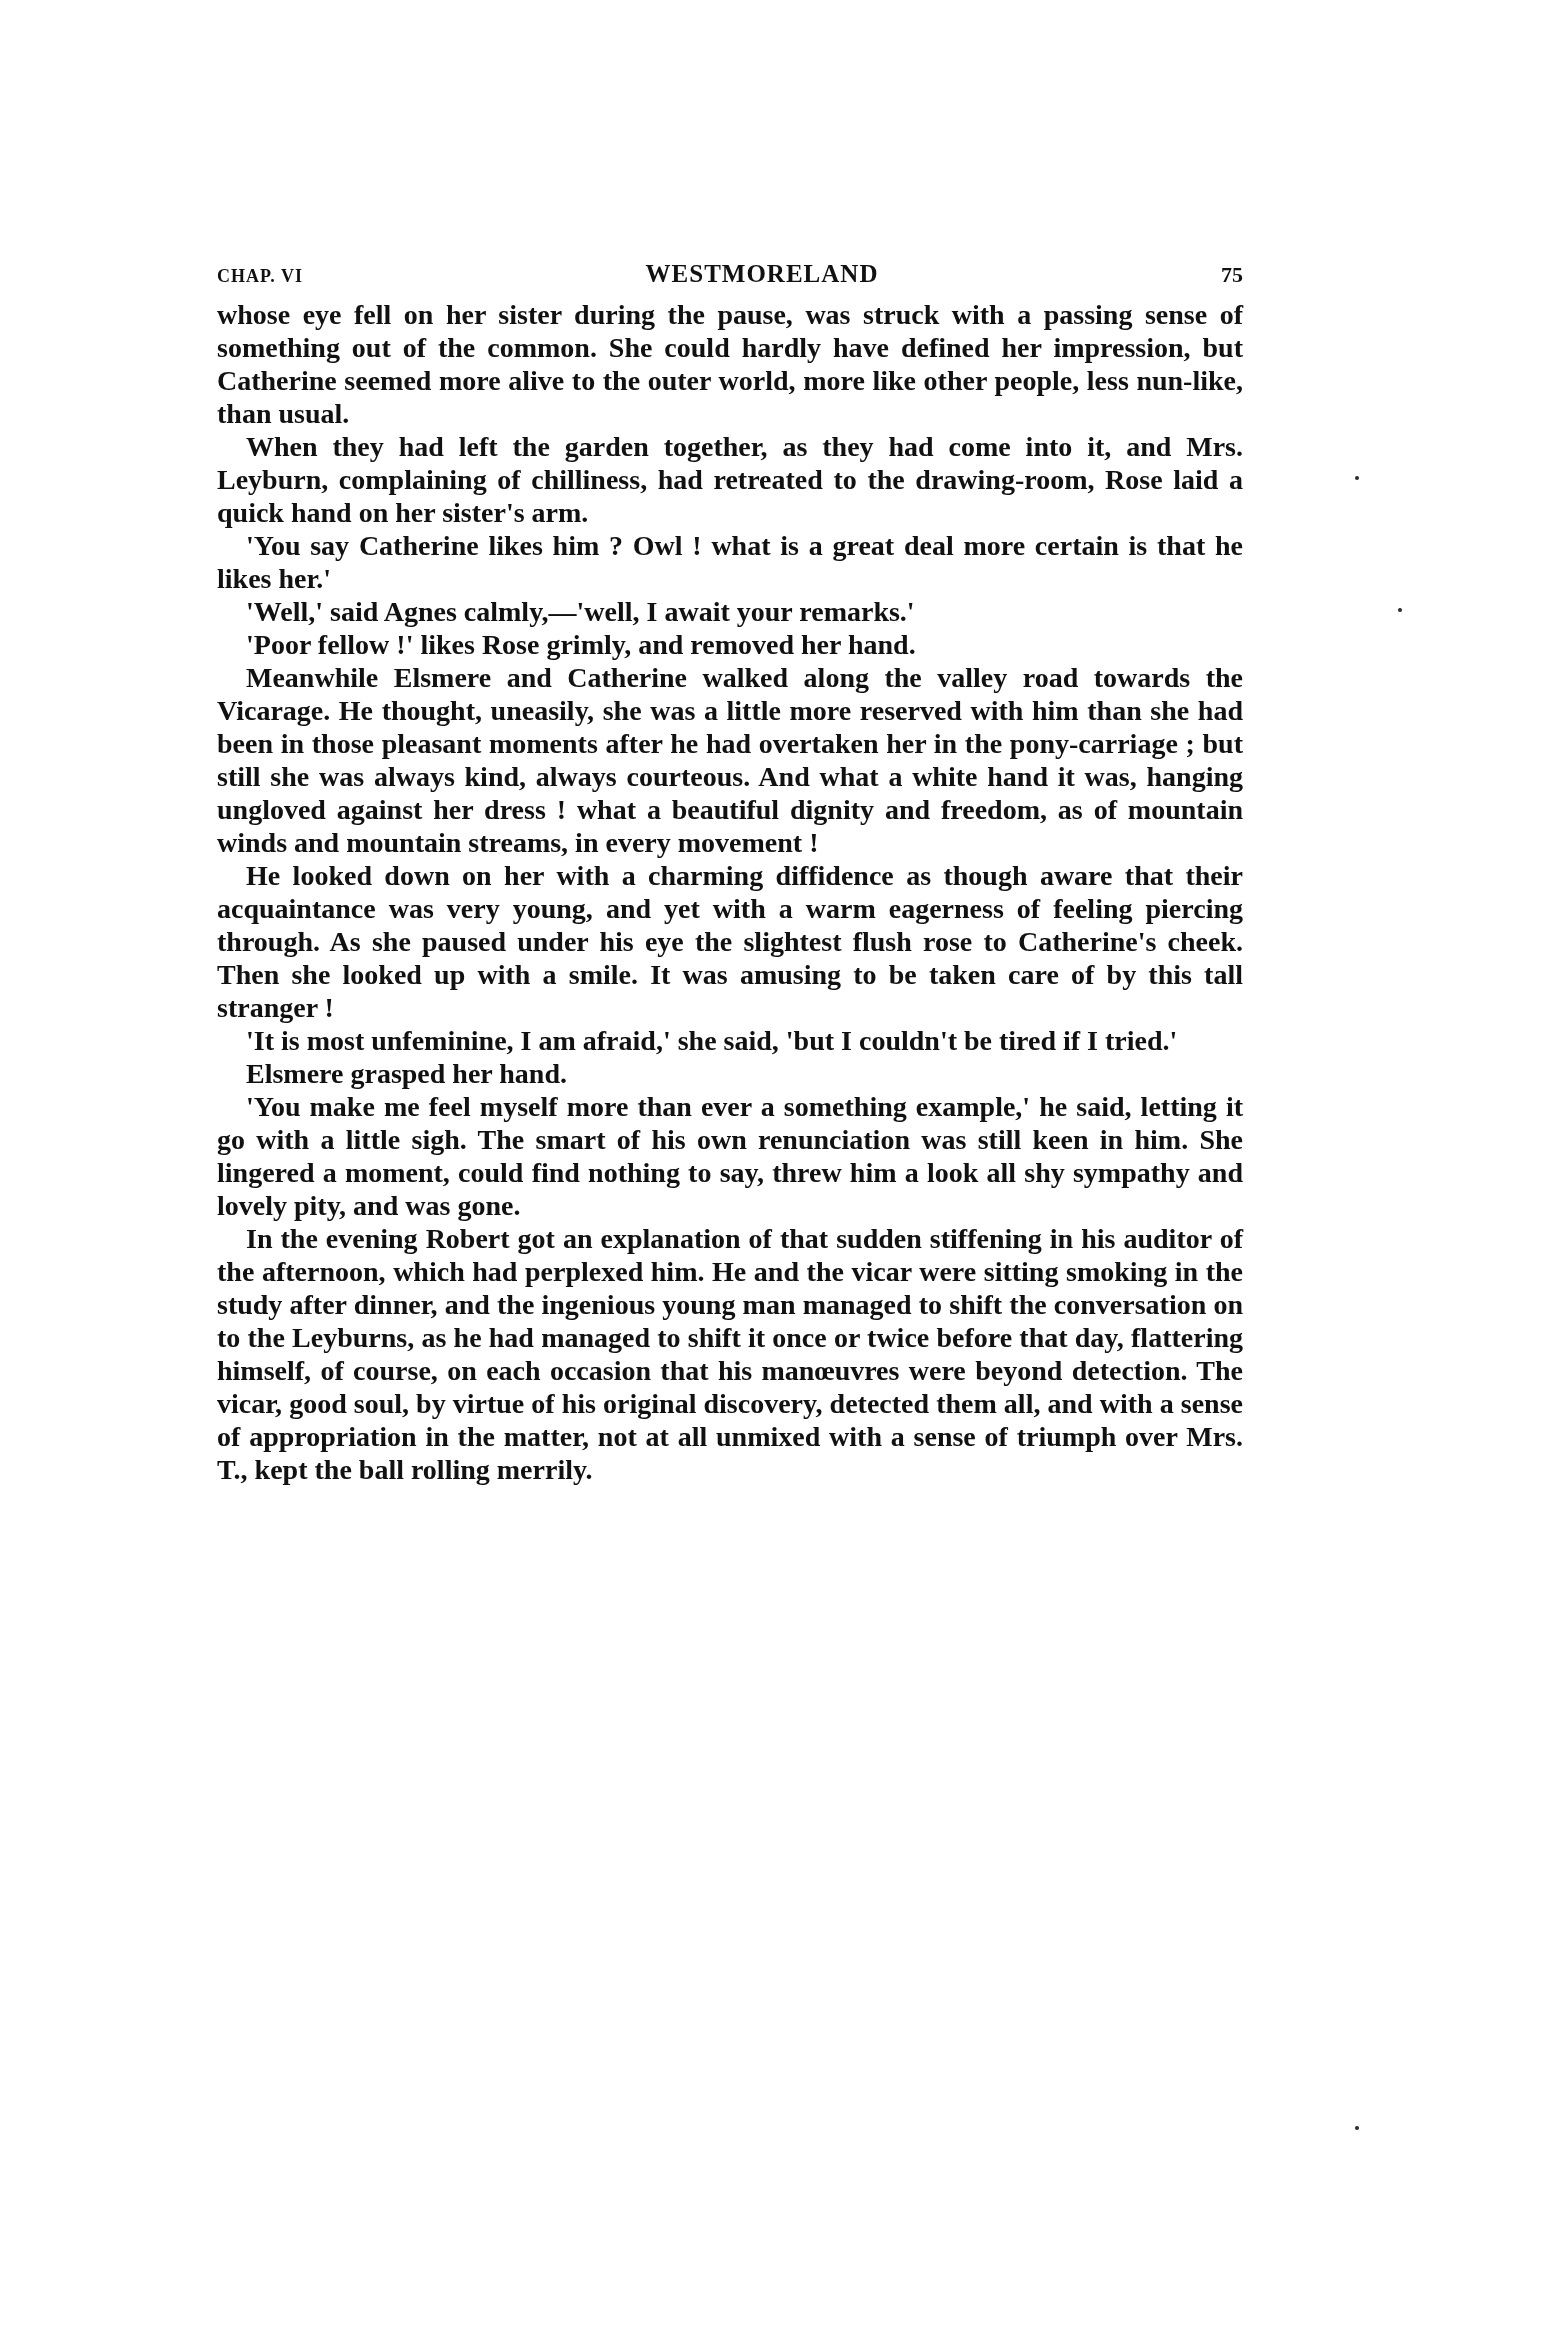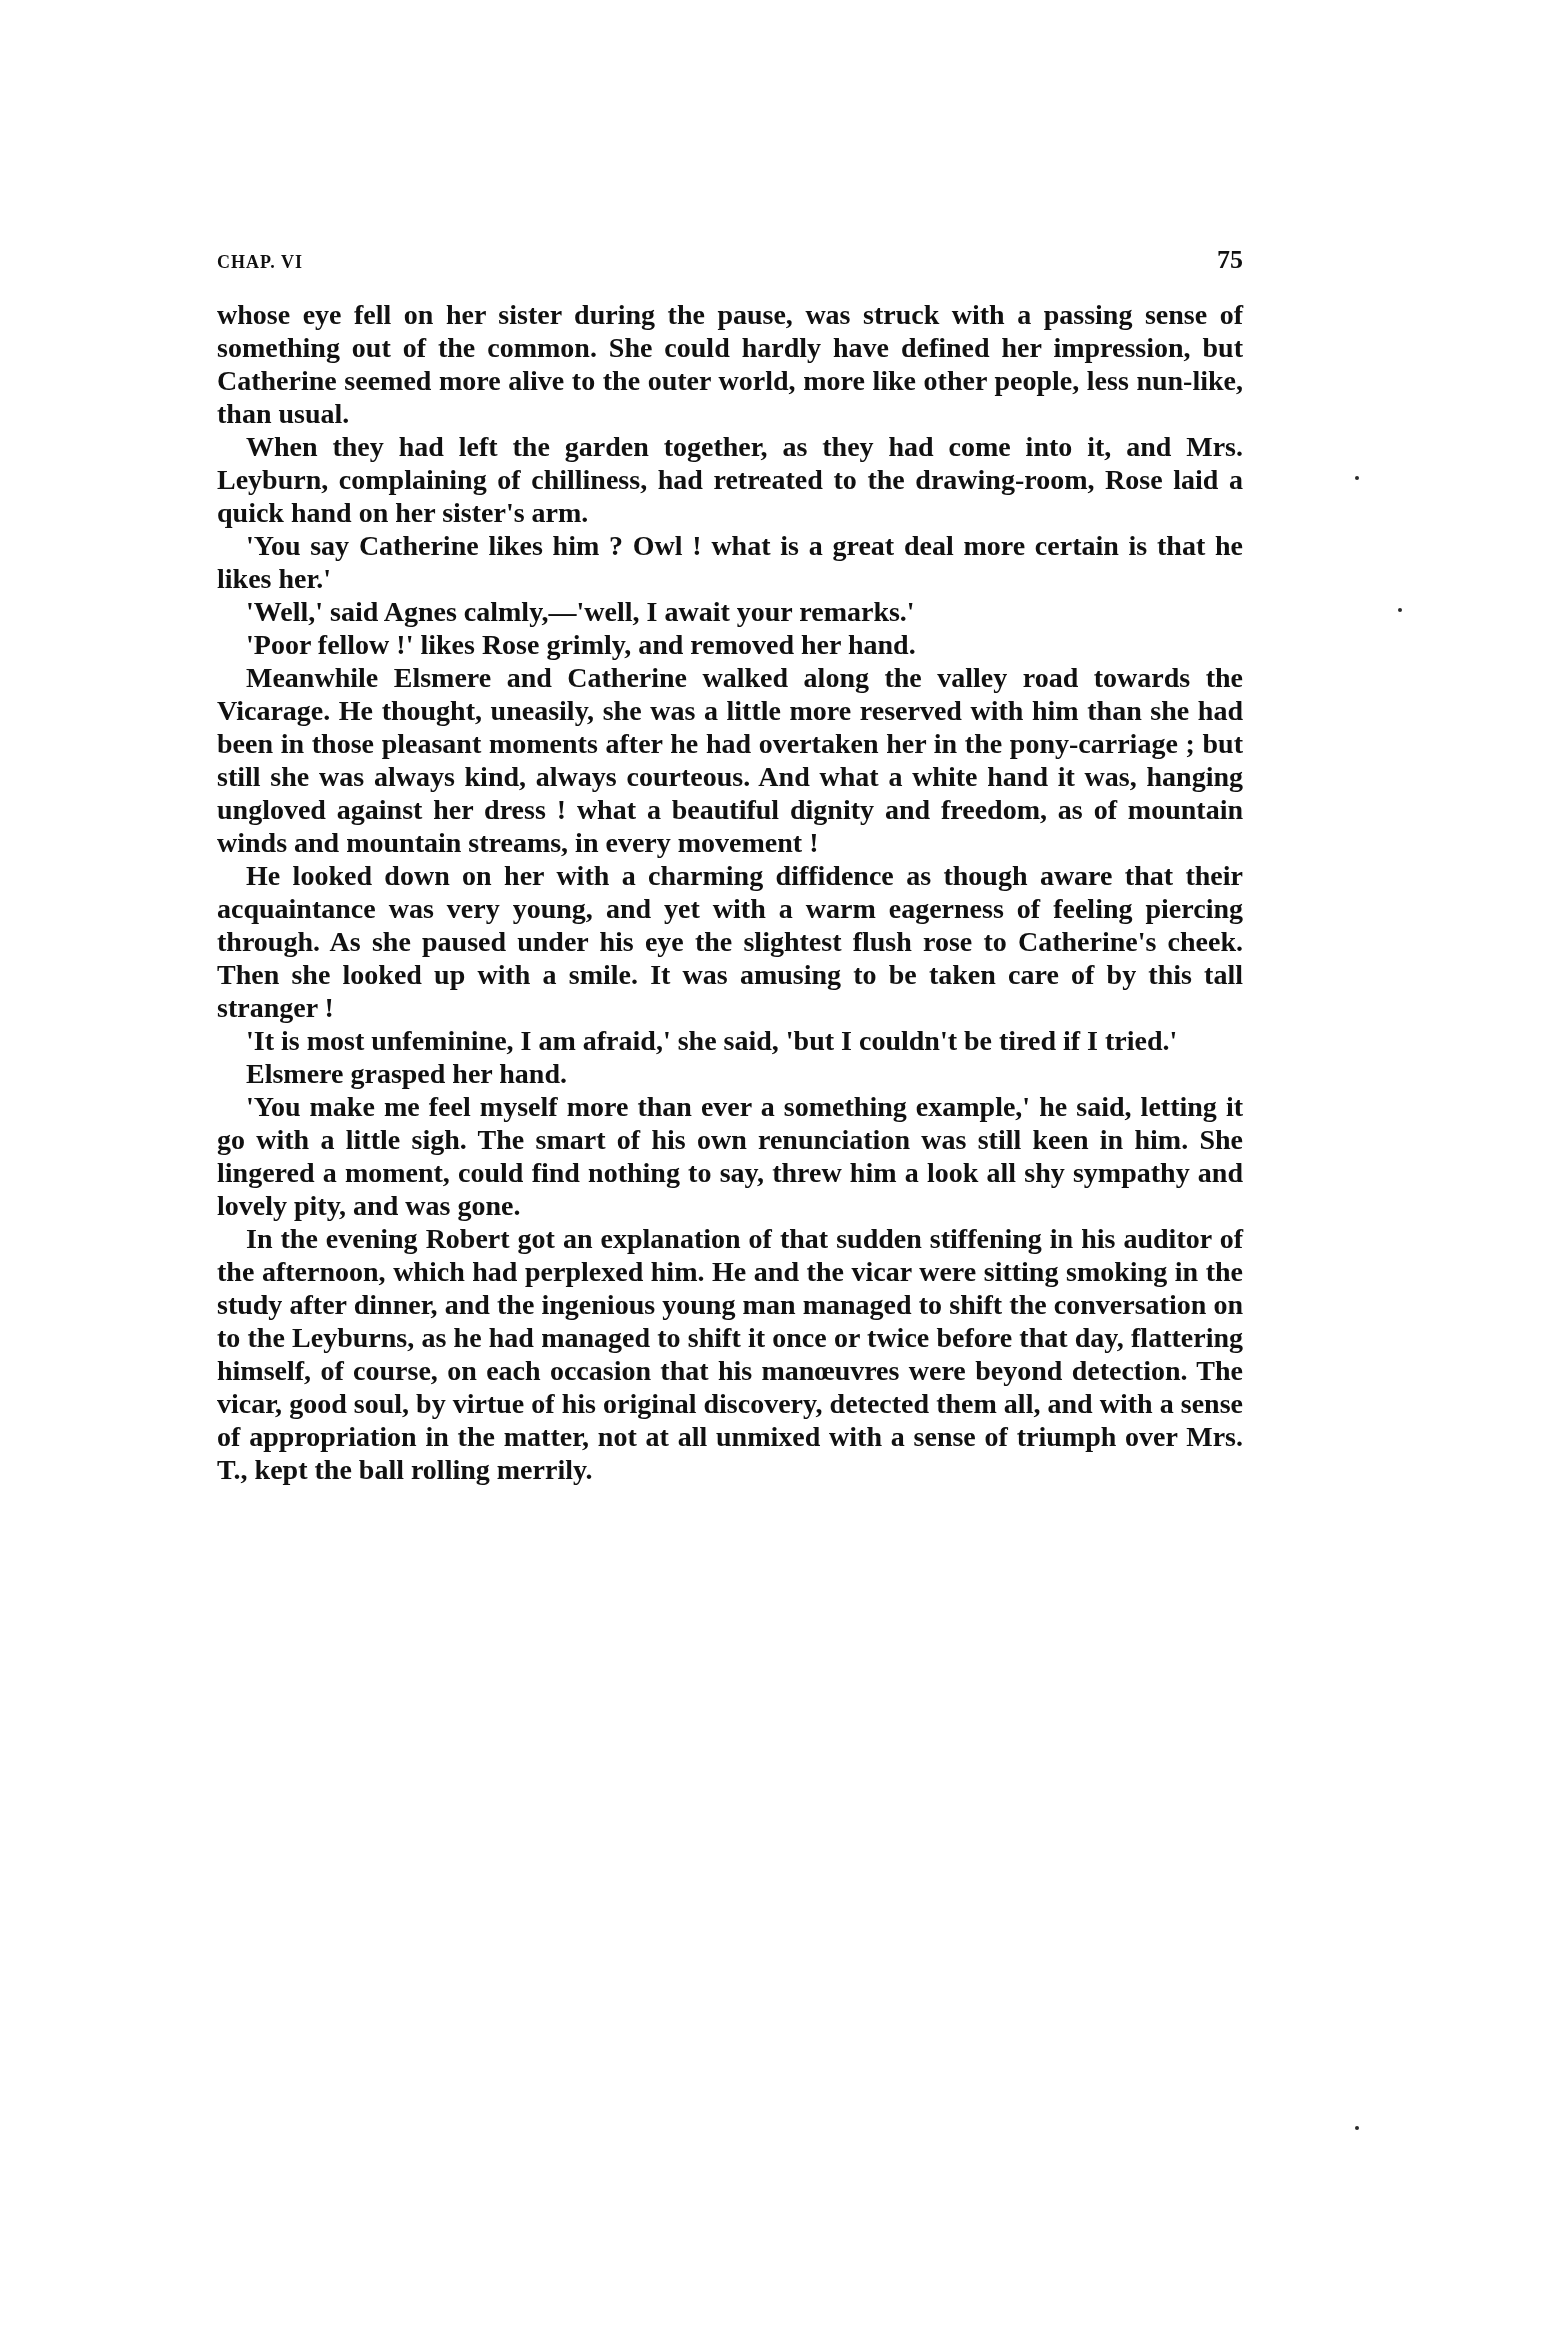--- a/index.html
+++ b/index.html
@@ -39,22 +39,23 @@
     font-family: "Liberation Serif", serif;
   }
   .running-title {
     font-size: 25px;
     letter-spacing: 1px;
     font-weight: 700;
     text-align: center;
     flex: 1;
   }
   .page-number {
-    font-size: 26px;
+    font-size: 22px;
     font-weight: 700;
+    margin-top: 17px;
   }
   .body-text {
     position: absolute;
     left: 207px;
     top: 298px;
     width: 1026px;
     font-size: 28px;
     line-height: 33px;
     text-align: justify;
     text-justify: inter-word;
@@ -79,20 +80,21 @@
   .dot-b { left: 1388px; top: 608px; }
   .dot-c { left: 1345px; top: 2126px; }
 </style>
 </head>
 <body>
 
 <div class="page">
 
   <div class="header-row">
     <span class="chap-label">CHAP. VI</span>
+    <span class="running-title">WESTMORELAND</span>
     <span class="page-number">75</span>
   </div>
 
   <div class="body-text">
     <p class="noindent">whose eye fell on her sister during the pause, was struck with a passing sense of something out of the common. She could hardly have defined her impression, but Catherine seemed more alive to the outer world, more like other people, less nun-like, than usual.</p>
     <p>When they had left the garden together, as they had come into it, and Mrs. Leyburn, complaining of chilliness, had retreated to the drawing-room, Rose laid a quick hand on her sister's arm.</p>
     <p>'You say Catherine likes him ?  Owl ! what is a great deal more certain is that he likes her.'</p>
     <p>'Well,' said Agnes calmly,—'well, I await your remarks.'</p>
     <p>'Poor fellow !' likes Rose grimly, and removed her hand.</p>
     <p>Meanwhile Elsmere and Catherine walked along the valley road towards the Vicarage.  He thought, uneasily, she was a little more reserved with him than she had been in those pleasant moments after he had overtaken her in the pony-carriage ; but still she was always kind, always courteous.  And what a white hand it was, hanging ungloved against her dress ! what a beautiful dignity and freedom, as of mountain winds and mountain streams, in every movement !</p>

